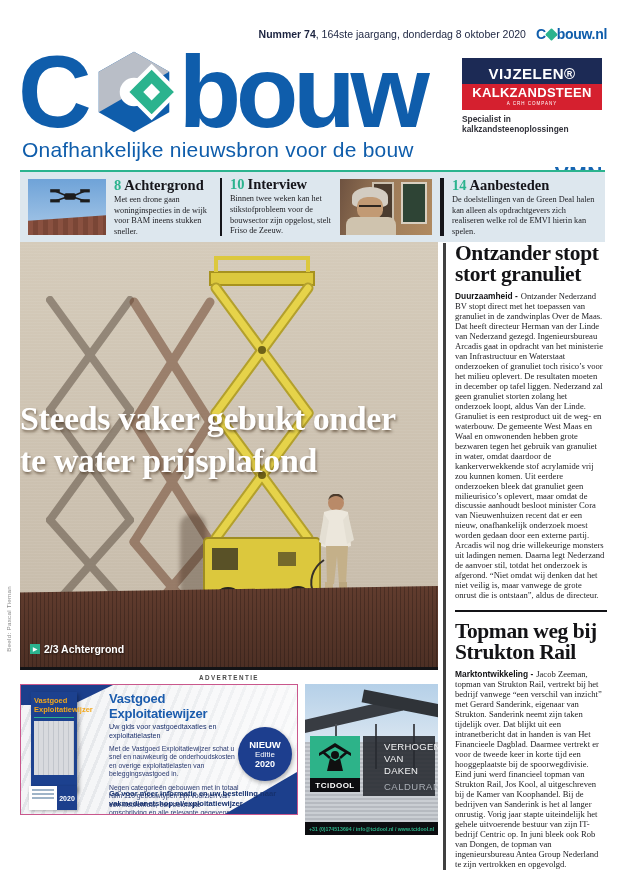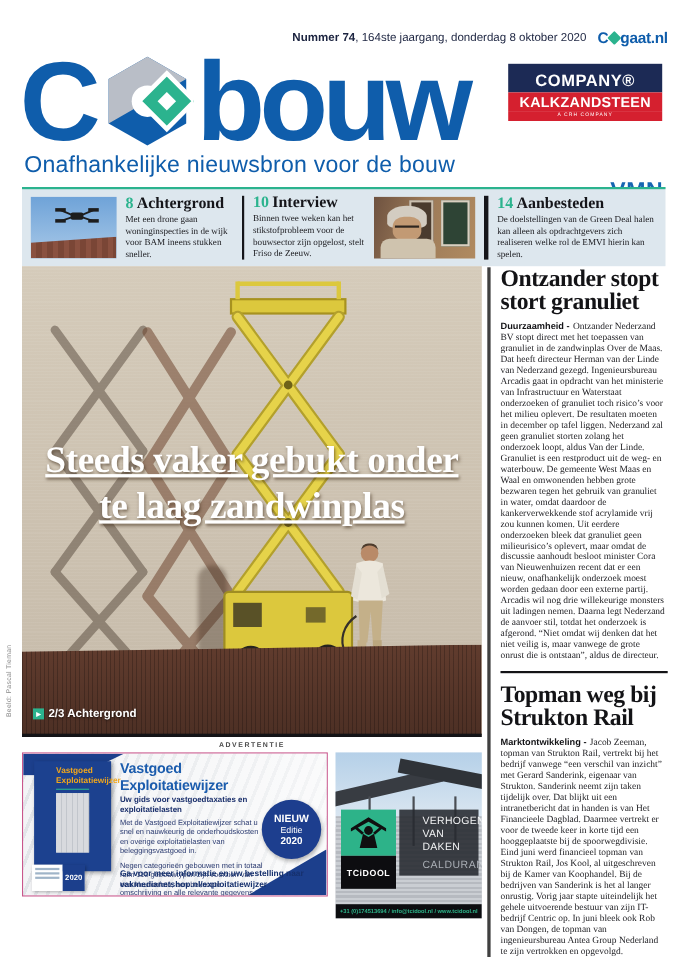--- a/index.html
+++ b/index.html
@@ -57,61 +57,61 @@
   .hero { position:absolute; left:20px; top:242px; width:418px; height:426px; overflow:hidden; background:linear-gradient(180deg,#d5cbba 0%,#ccc1b0 55%,#c6bbaa 100%); cursor:pointer; }
   .hero-noise { position:absolute; inset:0; background:repeating-linear-gradient(0deg, rgba(255,255,255,0.05) 0 1px, transparent 1px 3px); }
   .ground { position:absolute; left:0; bottom:0; width:100%; height:82px; background:#6e4434; clip-path:polygon(0 8%, 100% 0, 100% 100%, 0 100%); }
   .ground-tex { position:absolute; inset:0; background:repeating-linear-gradient(90deg, rgba(0,0,0,0.22) 0 1px, transparent 1px 4px), linear-gradient(180deg, rgba(0,0,0,0.12), rgba(0,0,0,0.3)); }
   .shadow-lift { position:absolute; opacity:0.5; }
   .shadow-lift.s1 { left:6px; top:28px; }
   .shadow-lift.s2 { left:96px; top:20px; opacity:0.55; }
   .person-shadow { position:absolute; left:160px; top:272px; width:26px; height:118px; background:rgba(66,48,34,0.38); border-radius:12px 12px 4px 4px; filter:blur(2px); }
   .lift-main { position:absolute; left:162px; top:6px; }
   .worker { position:absolute; left:282px; top:252px; }
-  .hero-headline { position:absolute; left:0; right:0; top:156px; text-align:center; font-family:"Liberation Serif", serif; font-weight:bold; color:#fff; font-size:34px; line-height:1.24; letter-spacing:-0.4px; text-shadow:1px 2px 3px rgba(60,40,20,0.6);text-decoration:underline; }
+  .hero-headline { position:absolute; left:0; right:0; top:156px; font-family:"Liberation Serif", serif; font-weight:bold; color:#fff; font-size:34px; line-height:1.24; letter-spacing:-0.4px; text-shadow:1px 2px 3px rgba(60,40,20,0.6); }
   .hero-caption { position:absolute; left:10px; bottom:13px; display:flex; align-items:center; gap:4px; color:#fff; font-weight:bold; font-size:10.5px; text-shadow:0 1px 2px rgba(0,0,0,0.6); }
   .play-sq { width:10px; height:10px; background:#2bb38e; color:#fff; font-size:5.5px; display:flex; align-items:center; justify-content:center; flex:none; text-shadow:none; }
   .credit { position:absolute; left:5px; top:586px; writing-mode:vertical-rl; transform:rotate(180deg); font-size:6.2px; color:#8a8a8a; letter-spacing:0.3px; }
 
   
   .photo-rule { position:absolute; left:20px; top:667px; width:418px; height:3px; background:#131316; }
   .advert-label { position:absolute; left:20px; top:674px; width:418px; text-align:center; font-size:6.3px; font-weight:bold; letter-spacing:1.4px; color:#4a4a4a; }
 
   
   .vg-ad { position:absolute; left:20px; top:684px; width:278px; height:131px; border:1px solid #c9578c; background:repeating-linear-gradient(112deg,#f2f3f5 0 7px,#dfe2e6 7px 10px); overflow:hidden; cursor:pointer; }
   .vg-fade { position:absolute; inset:0; background:linear-gradient(90deg, rgba(255,255,255,0.1), rgba(255,255,255,0.65)); }
   .vg-corner-tl { position:absolute; left:0; top:0; width:92px; height:20px; background:#1c3f8c; clip-path:polygon(0 0, 100% 0, 55% 100%, 0 100%); }
   .vg-corner-br { position:absolute; right:0; bottom:0; width:72px; height:42px; background:#1c3f8c; clip-path:polygon(100% 0, 100% 100%, 0 100%); }
-  .vg-book { position:absolute; left:10px; top:7px; width:70px; height:100px; background:#1c418f; padding:5px 20px; box-shadow:2px 2px 4px rgba(0,0,0,0.35); }
+  .vg-book { position:absolute; left:10px; top:7px; width:46px; height:100px; background:#1c418f; padding:5px 3px; box-shadow:2px 2px 4px rgba(0,0,0,0.35); }
   .vg-book-t { color:#f2a71b; font-weight:bold; font-size:7.5px; line-height:1.15; }
   .vg-book-rule { height:1px; background:#2bb38e; margin:3px 0; }
   .vg-book-img { height:54px; margin-top:3px; background:repeating-linear-gradient(90deg,#d8dade 0 4px,#c2c6cc 4px 5px), repeating-linear-gradient(0deg,#d8dade 0 5px,#b8bcc2 5px 6px); }
   .vg-booklet { position:absolute; left:8px; bottom:4px; width:48px; height:24px; display:flex; box-shadow:1px 1px 3px rgba(0,0,0,0.3); }
   .vg-booklet-l { flex:1; background:#fff; padding:3px; }
   .vg-booklet-l i { display:block; height:2px; background:#9fb4c8; margin-bottom:2px; }
   .vg-booklet-r { width:20px; background:#1c3f8c; color:#fff; font-weight:bold; font-size:7px; display:flex; align-items:center; justify-content:center; }
   .vg-text { position:absolute; left:88px; top:6px; right:58px; }
   .vg-title { color:#1b5cad; font-weight:bold; font-size:13px; letter-spacing:-0.2px; }
-  .vg-sub { color:#1a2f6b; font-weight:bold; font-size:7.2px; margin-top:1px; }
+  .vg-sub { color:#1a2f6b; font-weight:normal; font-size:7.2px; margin-top:1px; }
   .vg-p { color:#2a3a70; font-size:6.8px; line-height:1.25; margin-top:5px; }
   .vg-footer { position:absolute; left:88px; bottom:6px; right:6px; color:#16316e; font-weight:bold; font-size:7.6px; line-height:1.25; }
   .vg-badge { position:absolute; right:5px; top:42px; width:54px; height:54px; border-radius:50%; background:#1d3e8e; color:#fff; display:flex; flex-direction:column; align-items:center; justify-content:center; box-shadow:1px 2px 4px rgba(0,0,0,0.3); }
   .vg-badge .b1 { font-weight:bold; font-size:9.5px; }
   .vg-badge .b2 { font-size:8px; }
   .vg-badge .b3 { font-weight:bold; font-size:9px; }
 
   
   .tc-ad { position:absolute; left:305px; top:684px; width:133px; height:151px; overflow:hidden; background:linear-gradient(180deg,#b5d0e8 0%,#dfe9f2 45%,#c9ccd1 45%); cursor:pointer; }
   .tc-wall { position:absolute; left:0; right:0; bottom:13px; height:80px; background:repeating-linear-gradient(0deg,#caced3 0 2px,#b6bac0 2px 4px); }
   .tc-roof1 { position:absolute; left:-12px; top:26px; width:110px; height:13px; background:#383c42; transform:rotate(-13deg); }
   .tc-roof2 { position:absolute; right:-14px; top:14px; width:90px; height:13px; background:#2f3338; transform:rotate(11deg); }
   .tc-beam { position:absolute; width:2px; background:#4a4e54; top:40px; height:45px; }
   .tc-logo { position:absolute; left:5px; top:52px; width:50px; }
   .tc-logo-sq { width:50px; height:42px; background:#2db389; display:flex; align-items:center; justify-content:center; }
-  .tc-logo-band { width:50px; height:30px; background:#0d0d10; color:#fff; font-weight:bold; font-size:8px; letter-spacing:0.5px; display:flex; align-items:center; justify-content:center; }
+  .tc-logo-band { width:50px; height:14px; background:#0d0d10; color:#fff; font-weight:bold; font-size:8px; letter-spacing:0.5px; display:flex; align-items:center; justify-content:center; }
   .tc-box { position:absolute; left:58px; right:3px; top:52px; background:rgba(38,41,47,0.88); padding:5px 21px 4px; }
   .tc-l1, .tc-l2 { color:#f2f3f4; font-size:9.5px; font-weight:500; letter-spacing:0.3px; line-height:1.25; }
   .tc-l3 { color:#a9aeb5; font-size:9.5px; letter-spacing:0.5px; margin-top:4px; }
   .tc-contact { position:absolute; left:0; right:0; bottom:0; height:13px; background:#0c0d10; color:#2db389; font-size:5.2px; font-weight:bold; display:flex; align-items:center; padding-left:4px; white-space:nowrap; }
 
   
   .rightcol { position:absolute; left:443px; top:243px; width:162px; border-left:3px solid #404040; padding-left:9px; min-height:615px; }
   .art-title { font-family:"Liberation Serif", serif; font-weight:bold; font-size:21.5px; line-height:0.98; color:#131316; letter-spacing:-0.4px; margin-bottom:7px; cursor:pointer; }
   .art-body { font-family:"Liberation Serif", serif; font-size:8.6px; line-height:1.16; color:#1c1c20; }
   .kicker { font-family:"Liberation Sans", sans-serif; font-weight:bold; font-size:8.4px; color:#131316; margin-right:3px; }
@@ -120,41 +120,42 @@
 </head>
 <body>
 
 <div id="page">
 
   <div class="topbar">
     <div class="issue"><b>Nummer 74</b><span>, 164ste jaargang, donderdag 8 oktober 2020</span></div>
     <div class="sitelogo">
         <span>C</span>
         <span class="dia"></span>
-        <span>gaat.nl</span>
+        <span>bouw.nl</span>
       </div>
   </div>
 
   <div class="masthead">
     <span class="mast-txt">C</span>
     <svg class="mast-icon" viewBox="0 0 100 100">
       <polygon points="50,2 92,26 92,74 50,98 8,74 8,26" fill="#0f5dab"></polygon>
       <polygon points="50,2 92,26 50,50 8,74 8,26" fill="#b9bec7"></polygon>
       <circle cx="50" cy="50" r="17" fill="#fff"></circle>
       <polygon points="71,20 101,50 71,80 41,50" fill="#2bb38e" stroke="#fff" stroke-width="5"></polygon>
       <polygon points="71,40 81,50 71,60 61,50" fill="#fff"></polygon>
     </svg>
     <span class="mast-txt">bouw</span>
   </div>
   <div class="tagline">Onafhankelijke nieuwsbron voor de bouw</div>
 
   <div class="calduran">
-    <div class="cal-top">COMPANY®</div>
+    <div class="cal-top">VIJZELEN®</div>
     <div class="cal-bot">KALKZANDSTEEN</div>
     <div class="cal-crh">A CRH COMPANY</div>
+    <div class="cal-caption">Specialist in kalkzandsteenoplossingen</div>
   </div>
 
   <div class="vmn">
     <div class="vmn-name">VMN</div>
     <div class="vmn-sub">VAKMEDIANET</div>
   </div>
 
   <div class="teasers">
     <div class="tz-photo drone">
       <svg class="drone-glyph" width="40" height="20" viewBox="0 0 40 20">
@@ -260,21 +261,21 @@
       <path d="M46,20 l6,26 -7,4 -4,-24 z" fill="#e4dfd3"></path>
       <path d="M24,52 h22 l-2,38 h-7 l-2,-28 -3,28 h-7 z" fill="#c4b089"></path>
       <rect x="23" y="88" width="8" height="26" fill="#c4b089"></rect>
       <rect x="37" y="88" width="8" height="26" fill="#bba77f"></rect>
       <rect x="21" y="113" width="11" height="6" rx="2" fill="#3a332b"></rect>
       <rect x="36" y="113" width="11" height="6" rx="2" fill="#3a332b"></rect>
     </svg>
 
     <div class="hero-headline">
       <div>Steeds vaker gebukt onder</div>
-      <div>te laag zandwinplas</div>
+      <div>te water prijsplafond</div>
     </div>
 
     <div class="ground">
         <div class="ground-tex"></div>
       </div>
 
     <div class="hero-caption">
       <span class="play-sq">▶</span>
       <span>2/3 Achtergrond</span>
     </div>

